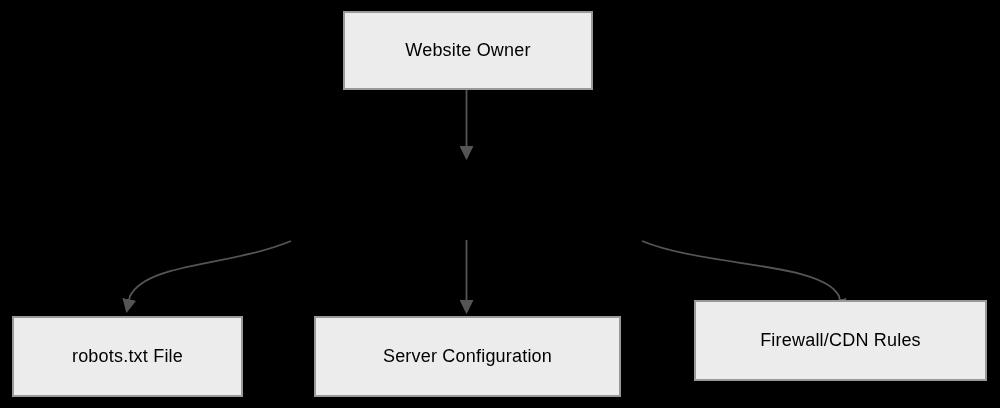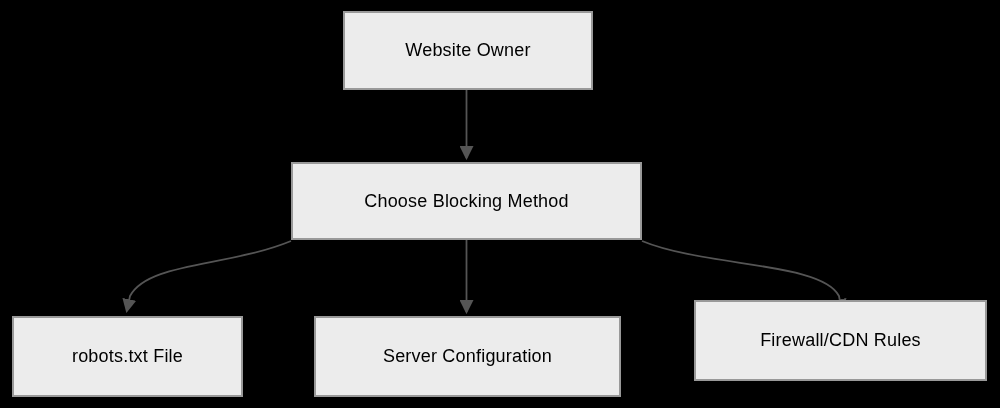--- a/index.html
+++ b/index.html
@@ -44,23 +44,20 @@
     <path class="link" d="M466.5,90 L466.5,158" marker-end="url(#arrow)"></path>
     <path class="link" d="M466.5,240 L466.5,312" marker-end="url(#arrow)"></path>
     <path class="link" d="M291,241 C228,267 148,262 130,296 L126.8,311" marker-end="url(#arrow)"></path>
     <path class="link" d="M642,241 C705,267 822,262 839,296 L841.8,311" marker-end="url(#arrow)"></path>
   </svg>
 
   <div class="node" id="node-website-owner">
     <span>Website Owner</span>
   </div>
 
-  <div class="node" id="node-choose-blocking">
-    <span>Choose Blocking Method</span>
-  </div>
 
   <div class="node" id="node-server-configuration">
     <span>Server Configuration</span>
   </div>
 
   <div class="node" id="node-robots-txt">
     <span>robots.txt File</span>
   </div>
 
   <div class="node" id="node-firewall-cdn">

